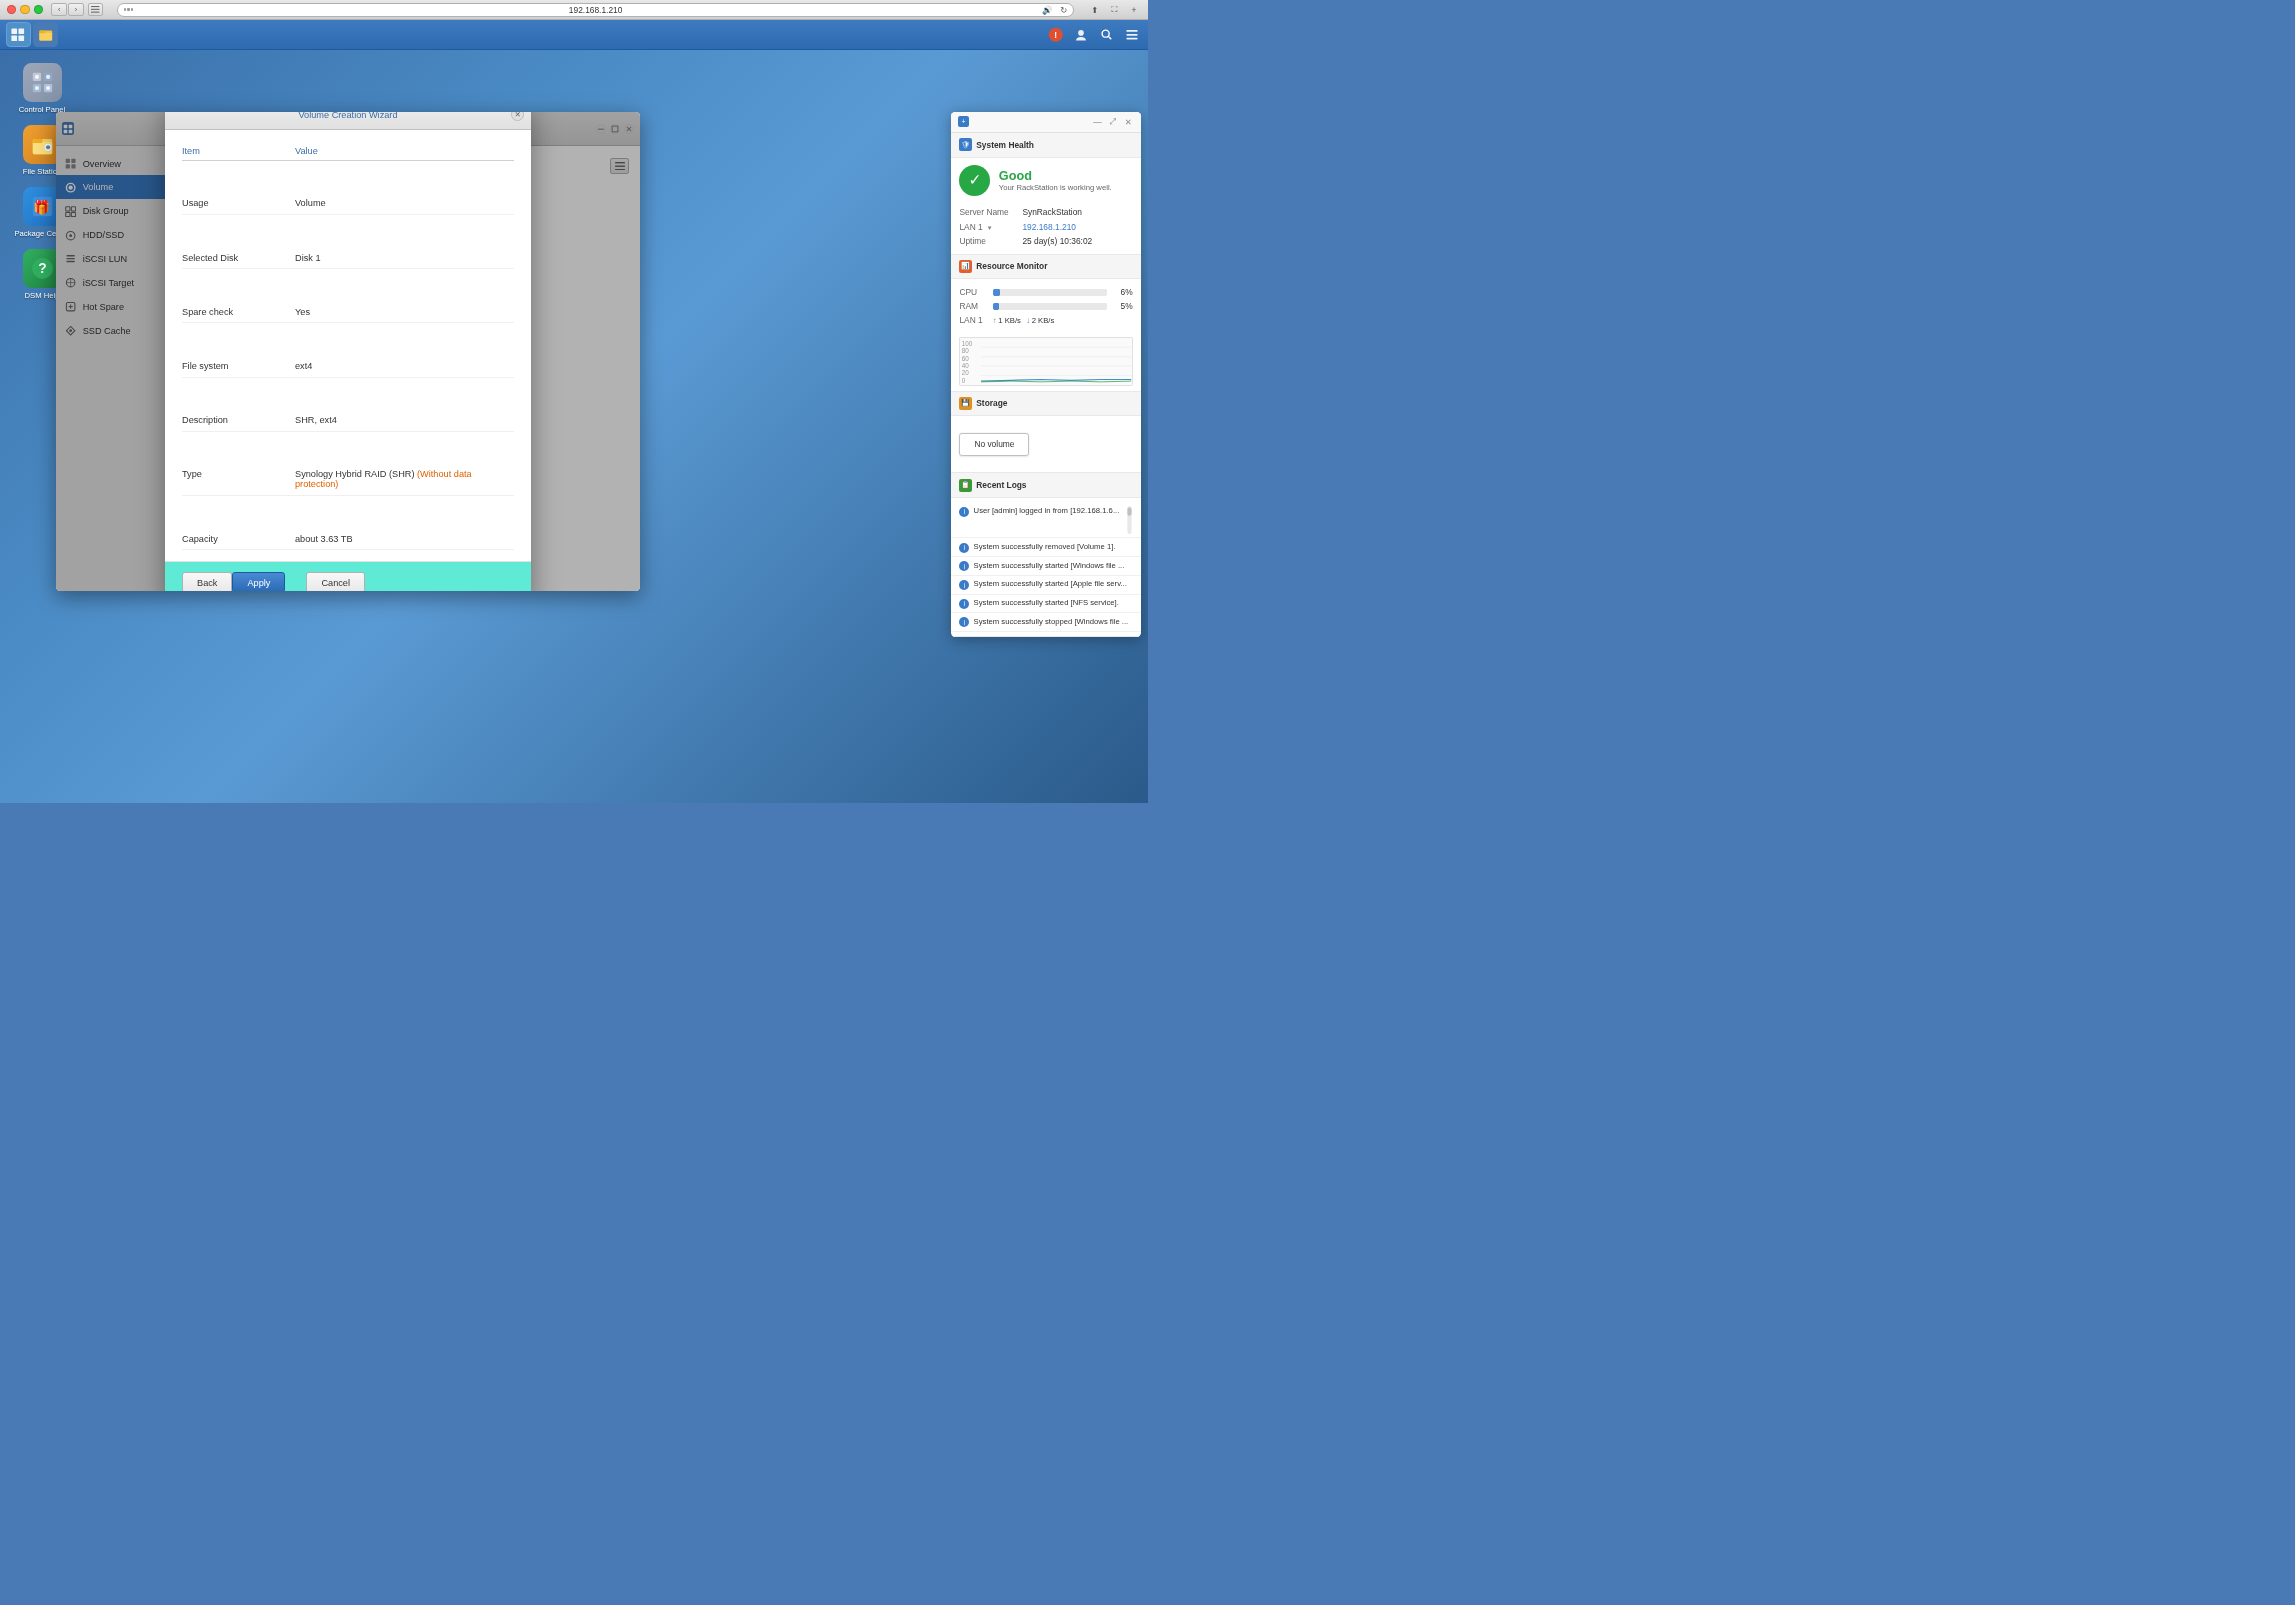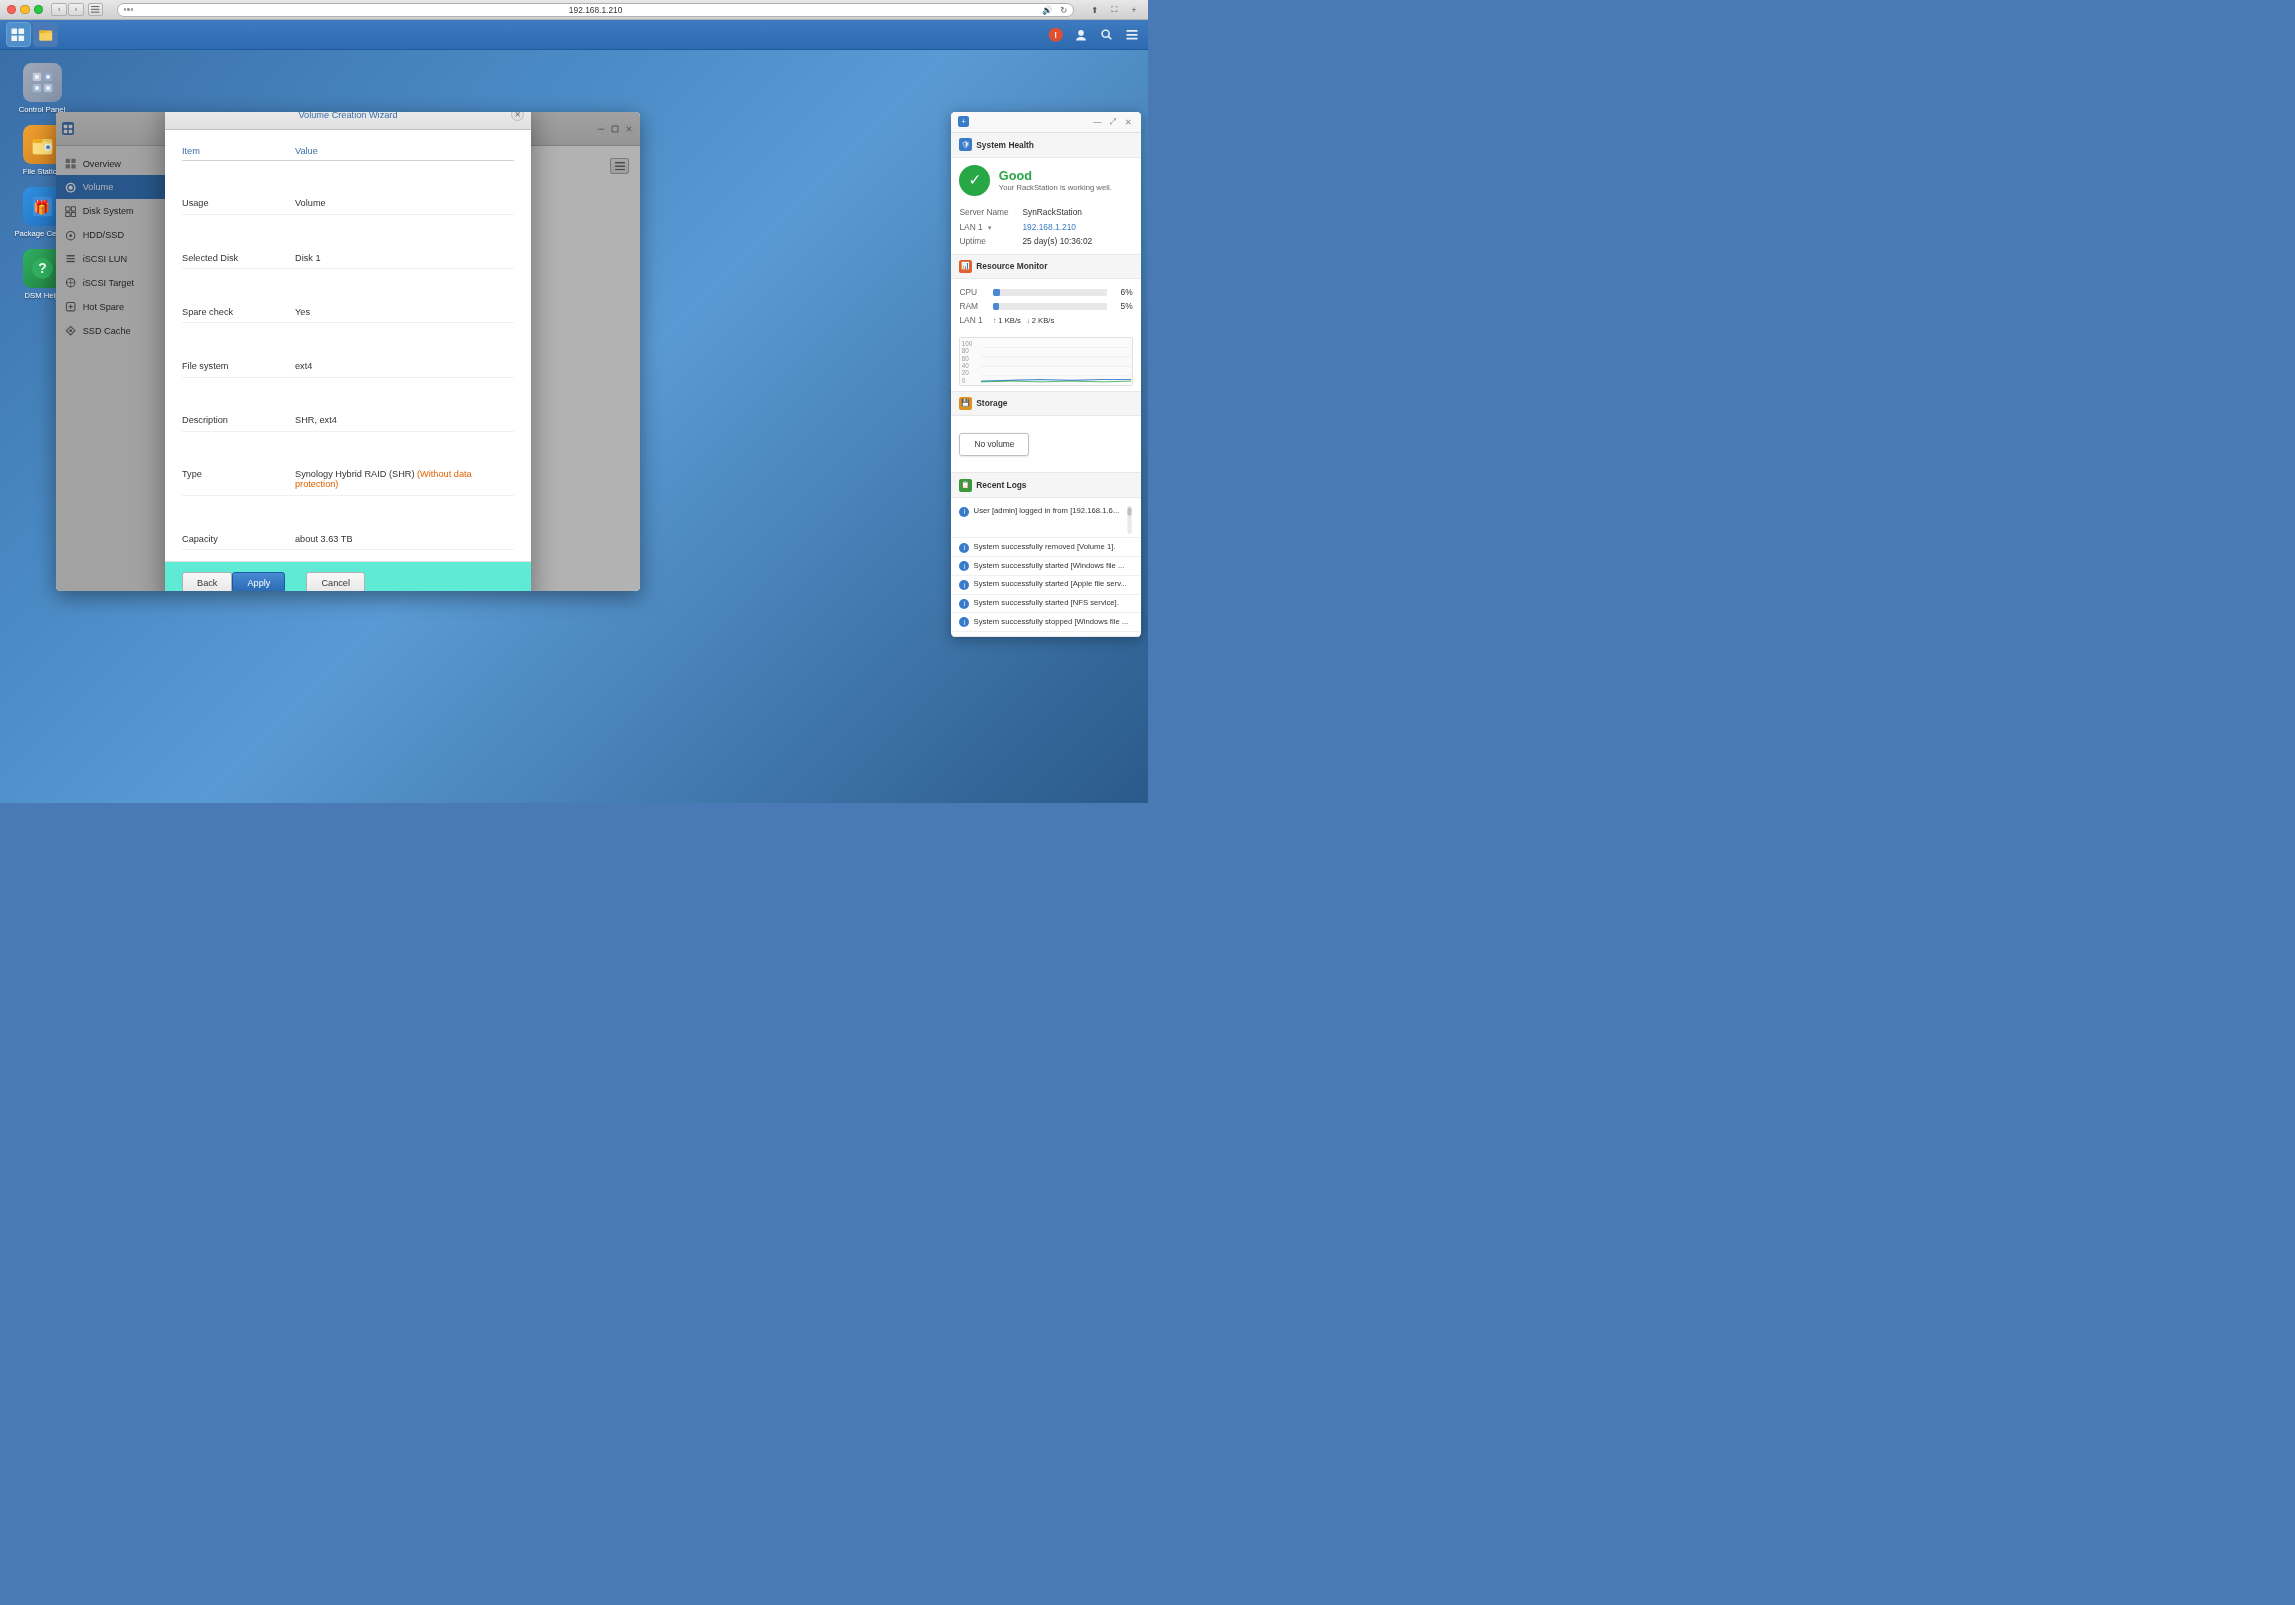--- a/index.html
+++ b/index.html
@@ -861,21 +861,21 @@
         </div>
         <div class="sm-sidebar-item">
           <div class="sm-sidebar-icon">
             <svg width="11.3" height="11.3" viewBox="0 0 16 16">
                 <rect x="1" y="1" width="6" height="6" rx="1" fill="none" stroke="#666" stroke-width="1.5"></rect>
                 <rect x="9" y="1" width="6" height="6" rx="1" fill="none" stroke="#666" stroke-width="1.5"></rect>
                 <rect x="1" y="9" width="6" height="6" rx="1" fill="none" stroke="#666" stroke-width="1.5"></rect>
                 <rect x="9" y="9" width="6" height="6" rx="1" fill="none" stroke="#666" stroke-width="1.5"></rect>
               </svg>
           </div>
-          <span>Disk System</span>
+          <span>Disk Group</span>
         </div>
         <div class="sm-sidebar-item">
           <div class="sm-sidebar-icon">
             <svg width="11.3" height="11.3" viewBox="0 0 16 16">
                 <circle cx="8" cy="8" r="6" fill="none" stroke="#666" stroke-width="1.5"></circle>
                 <circle cx="8" cy="8" r="2" fill="#666"></circle>
               </svg>
           </div>
           <span>HDD/SSD</span>
         </div>

